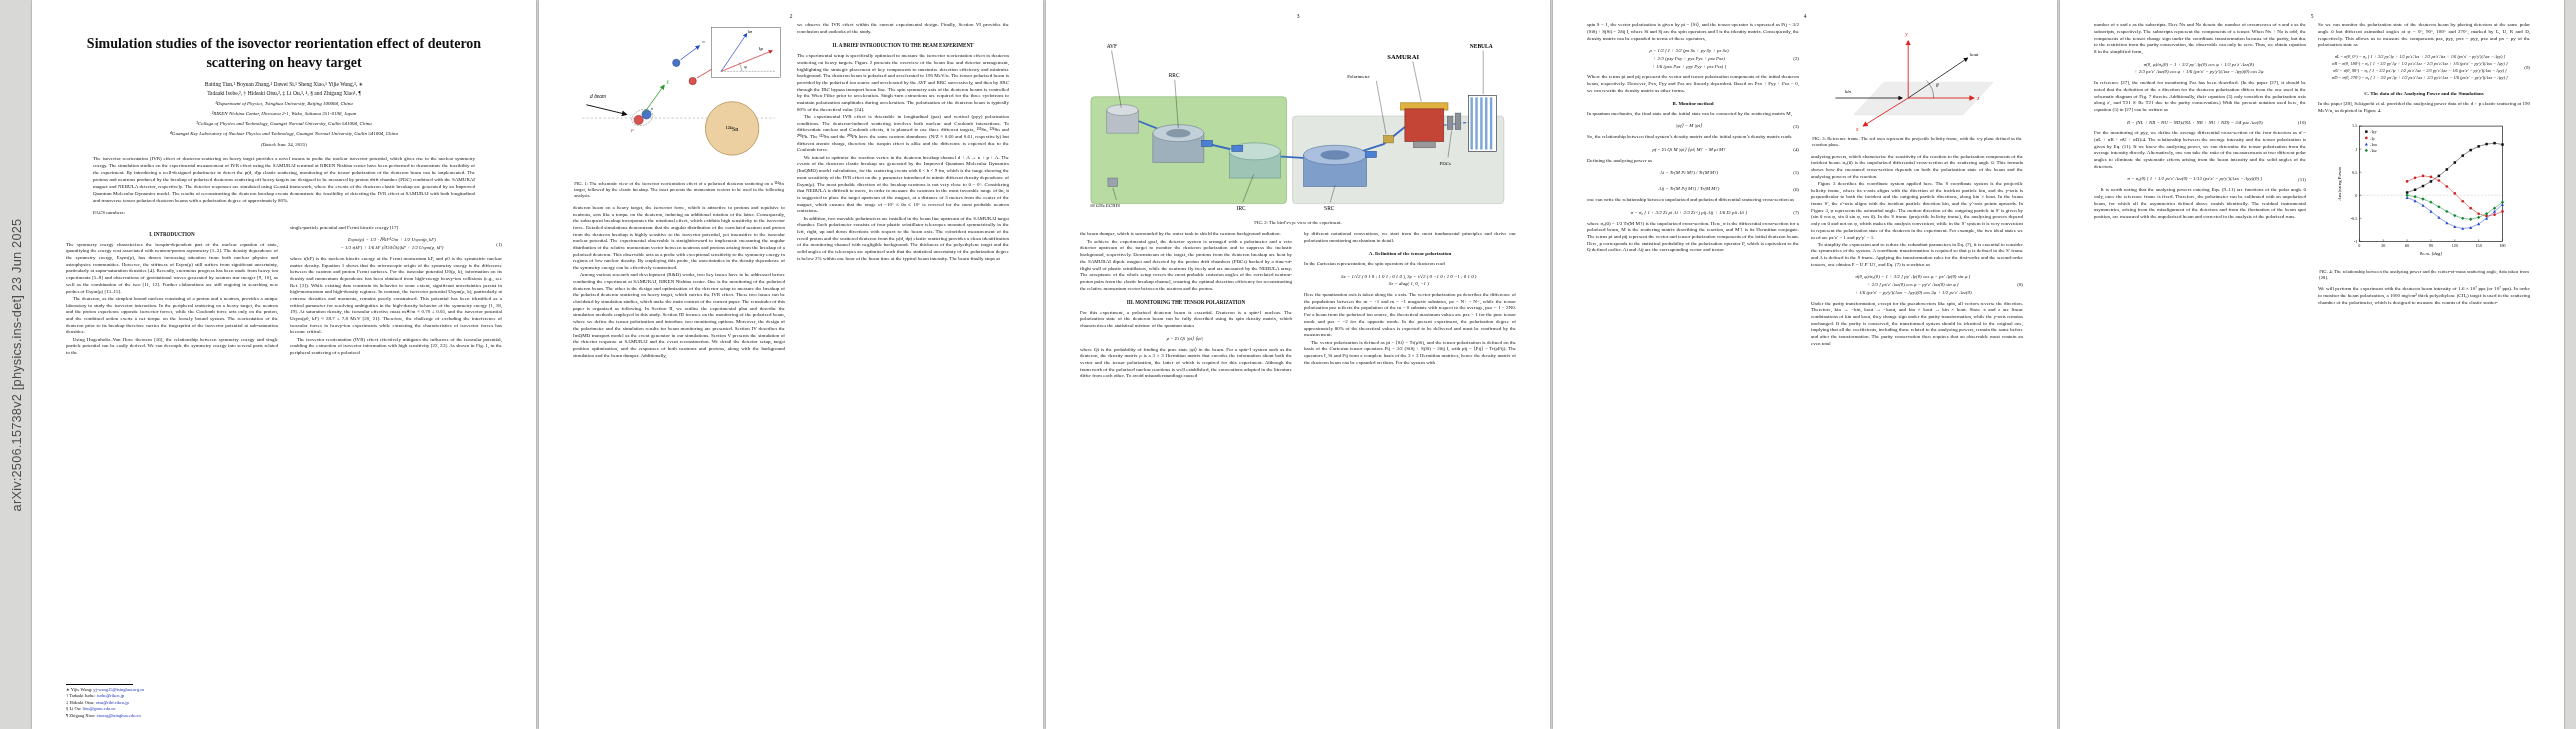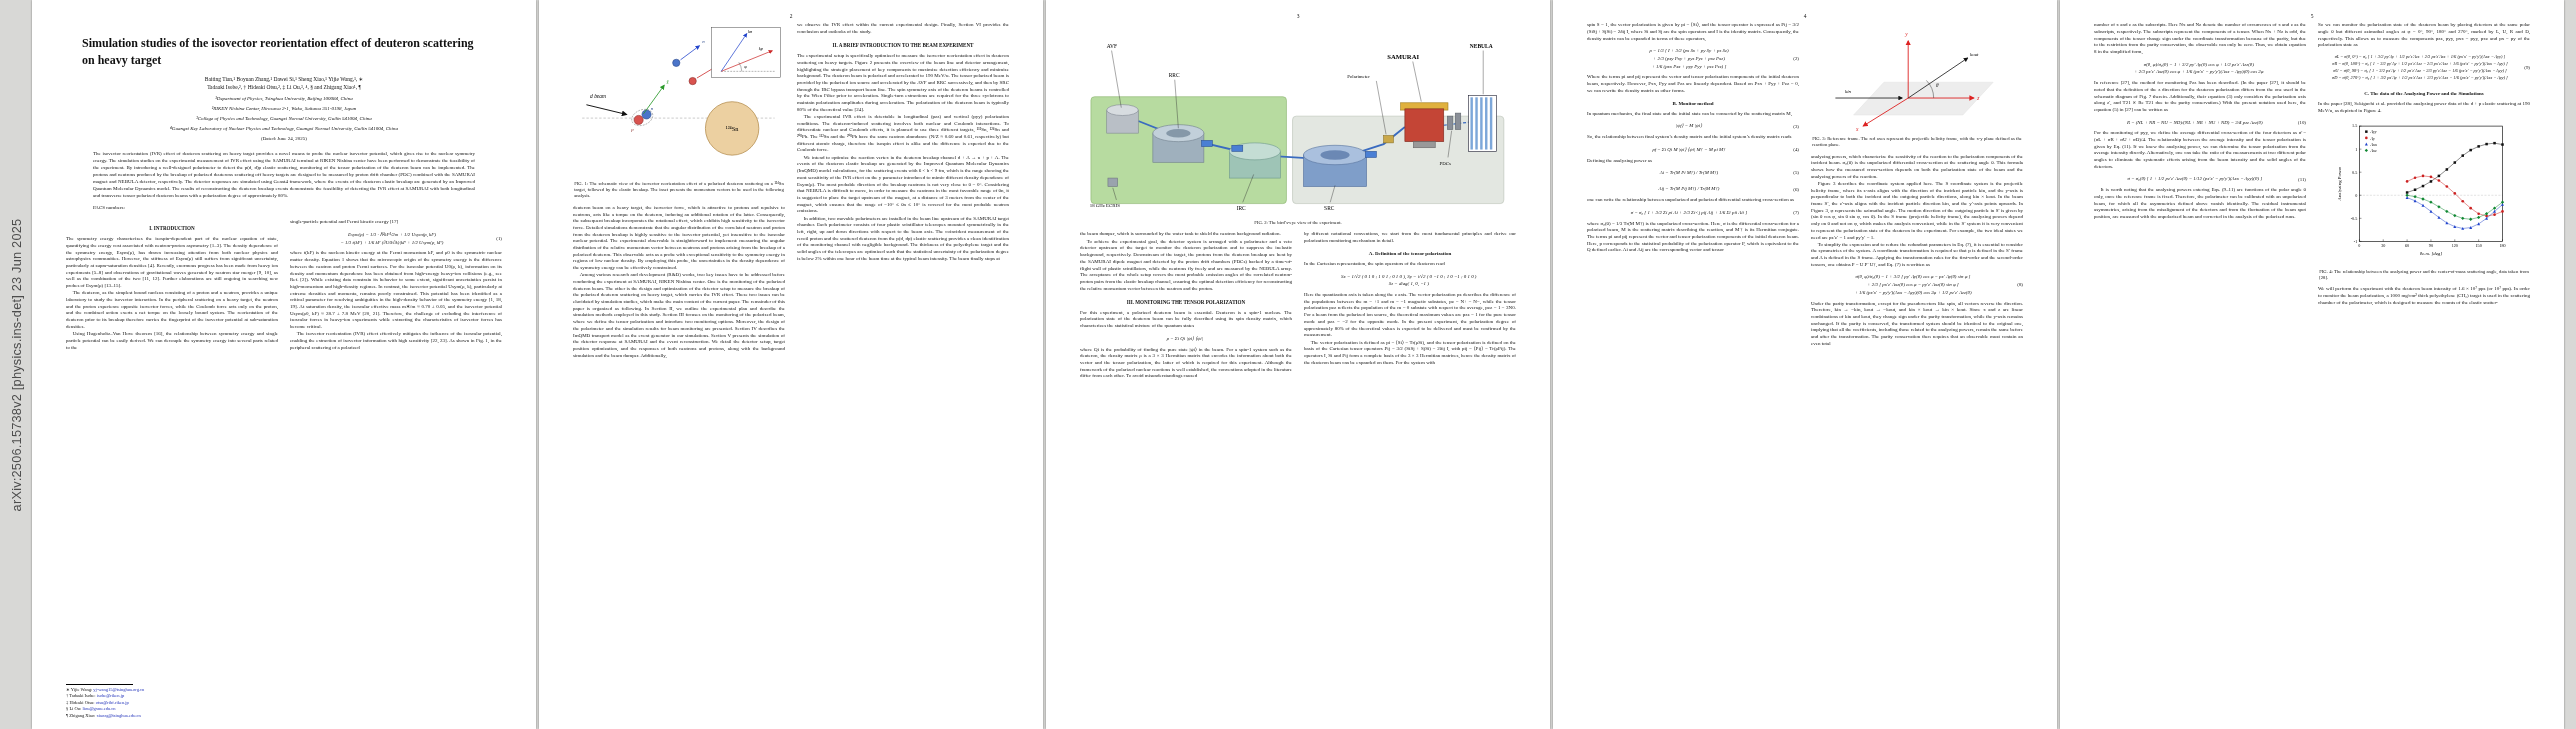--- a/index.html
+++ b/index.html
@@ -13,21 +13,21 @@
 .col{width:212px;display:flex;flex-direction:column;flex:0 0 212px}
 .pp{font-size:5px;line-height:1.34;text-align:justify;text-indent:6.7px;margin-bottom:0.6px}
 .pp0{text-indent:0}
 .sec{font-size:5.1px;font-weight:bold;text-align:center;margin:6px 7.3px 4.3px;line-height:1.3}
 .sub{font-size:5px;font-weight:bold;text-align:center;margin:5.5px 6px 3.6px;line-height:1.3}
 .eq{display:flex;align-items:center;margin:4.3px 0;font-size:4.9px}
 .eqb{flex:1;text-align:center;font-style:italic;white-space:pre-line;line-height:1.55}
 .eqn{padding-left:2.4px;font-size:4.9px}
 .figcap{font-size:4.7px;line-height:1.32;text-align:justify;margin:3px 1.2px 5.5px}
 .figcap.c{text-align:center}
-.t1{font-size:12px;font-weight:bold;margin:22px 16px 7.3px;line-height:1.35}
+.t1{font-size:14px;font-weight:bold;text-align:center;margin:22px 16px 7.3px;line-height:1.35}
 .auth{font-size:5.5px;text-align:center;line-height:1.5}
 .affil{font-size:5px;font-style:italic;text-align:center;line-height:1.42;margin-top:3px}
 .dated{font-size:5px;text-align:center;margin:4.3px 0 8.5px}
 .abs{font-size:5px;line-height:1.4;text-align:justify;margin:0 27px 6px}
 .pacs{font-size:5px;margin:0 27px 9.7px}
 .fns{margin-top:auto;padding-top:1.2px}
 .fnrule{width:67px;border-top:0.6px solid #000;margin-bottom:1.8px}
 .fnitem{font-size:4.5px;line-height:1.45}
 .fnlink{color:#2233bb}
 .figbox{display:block;margin:1.2px auto}

